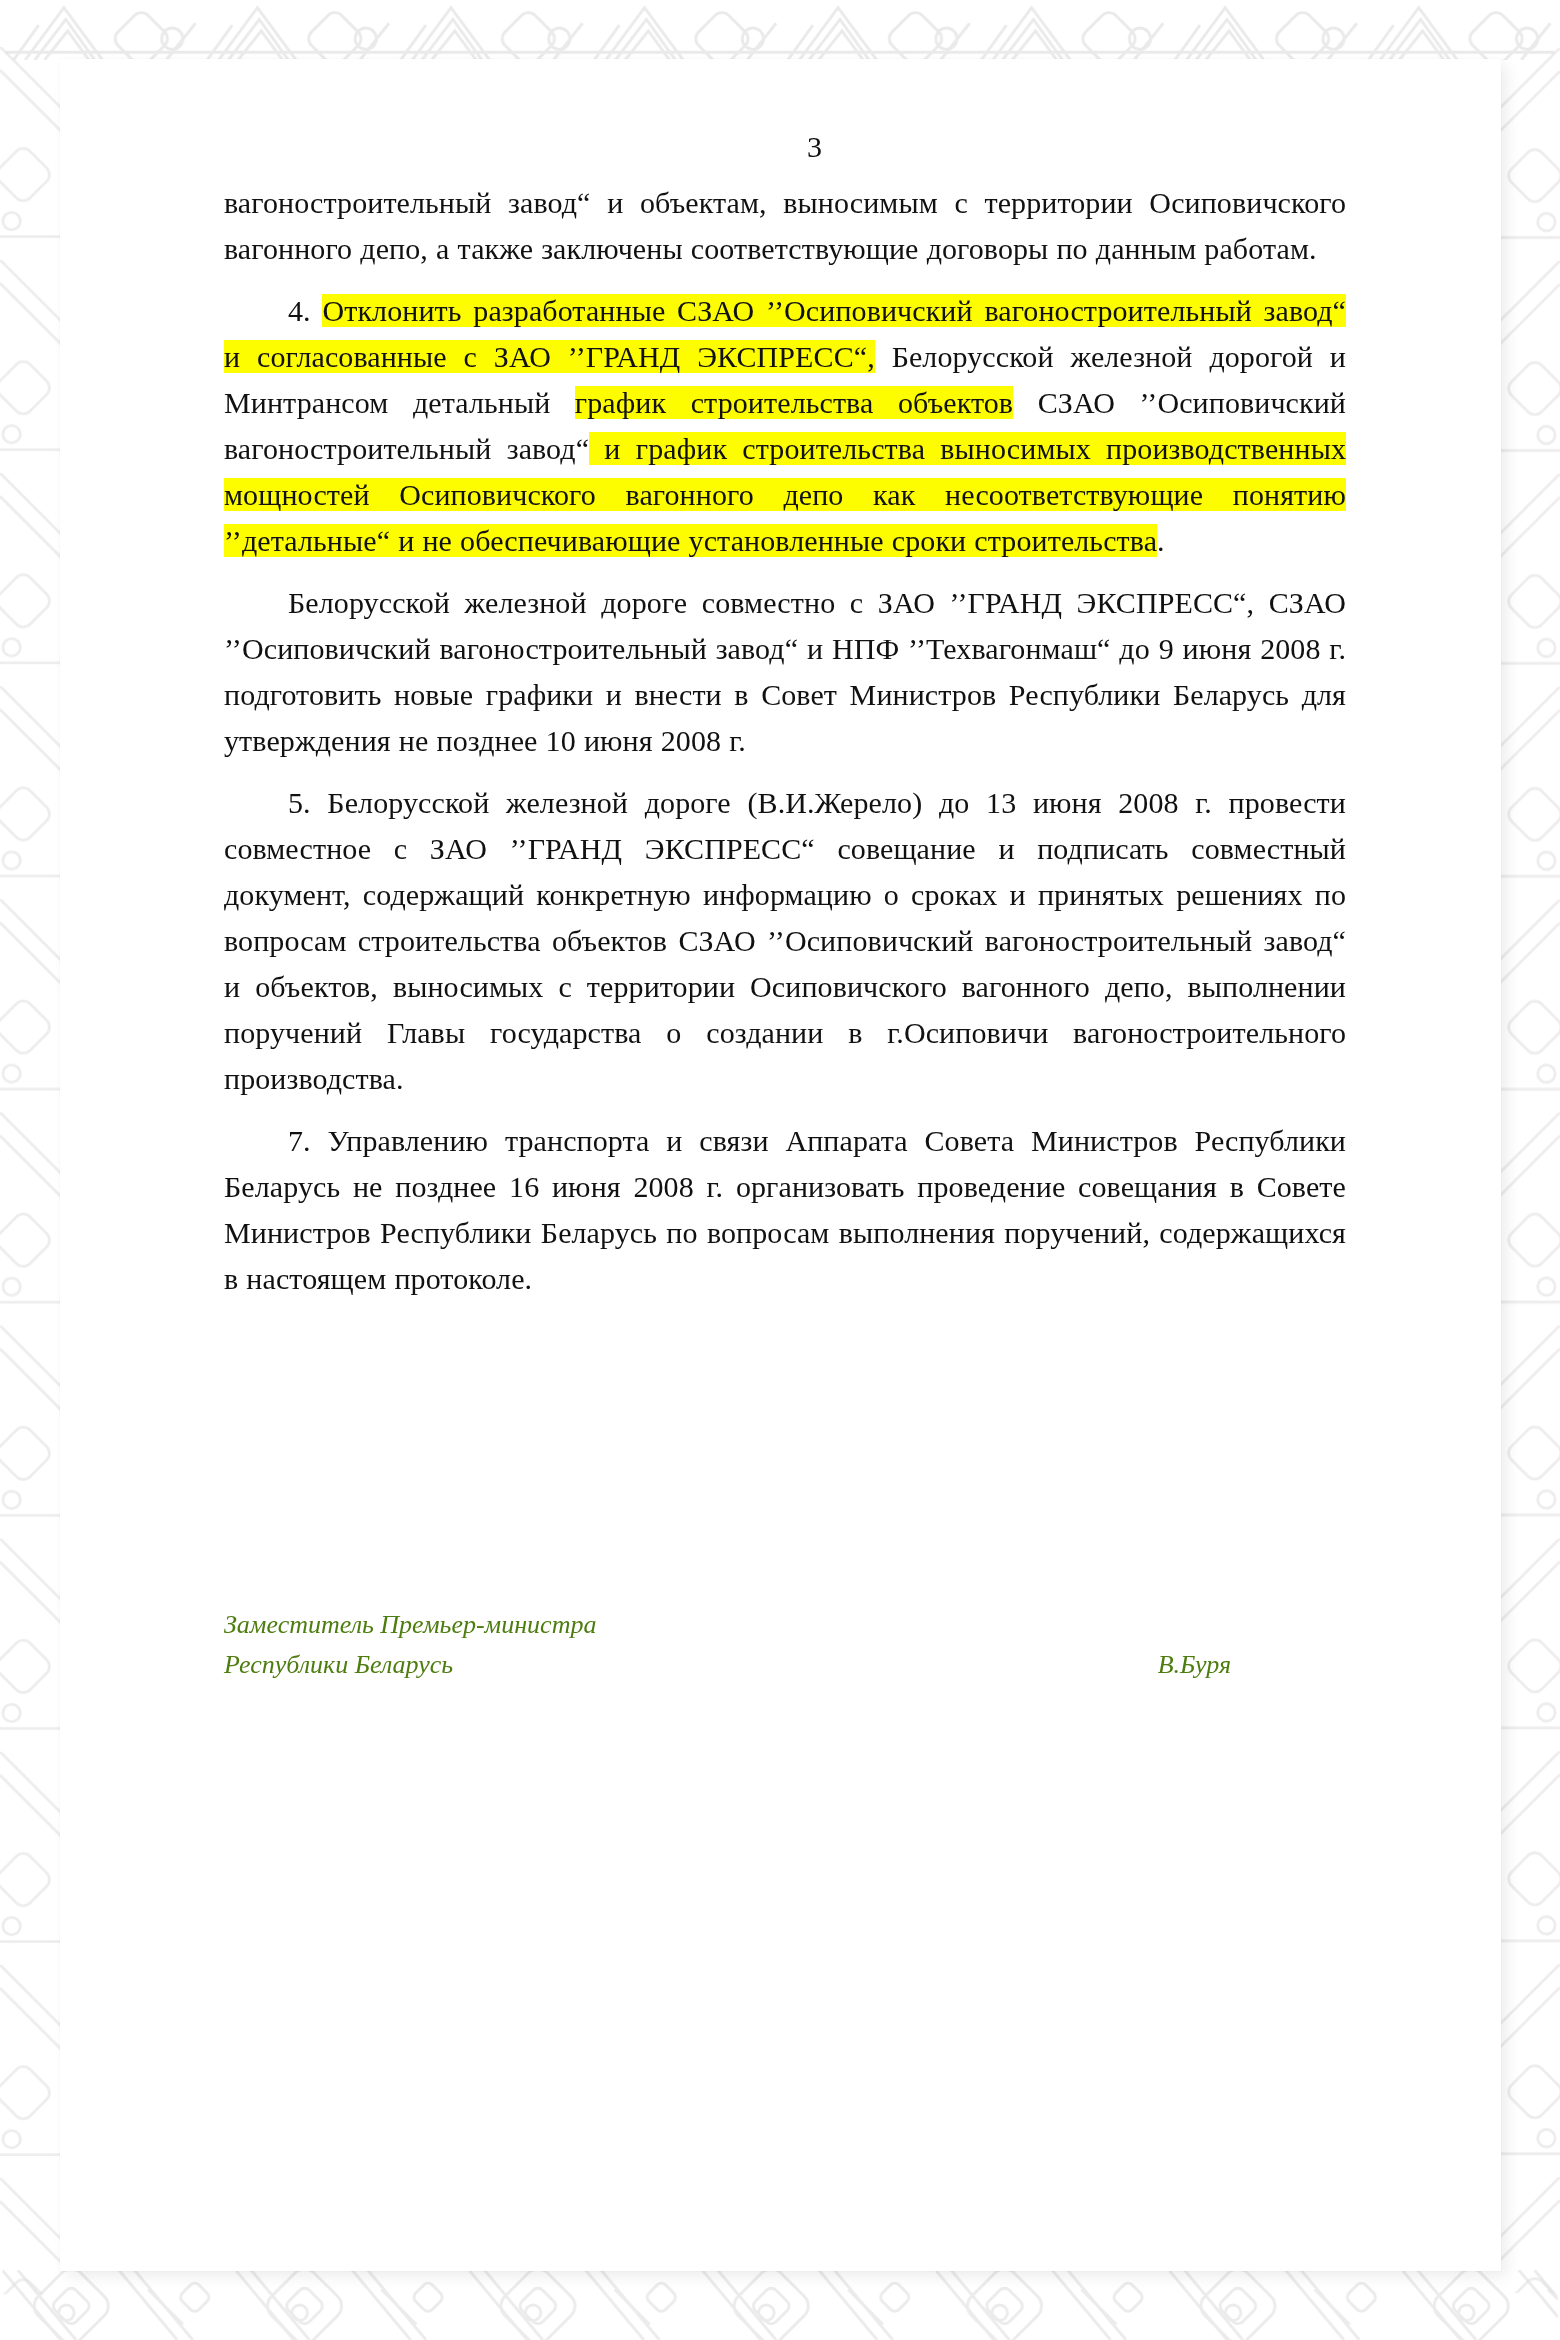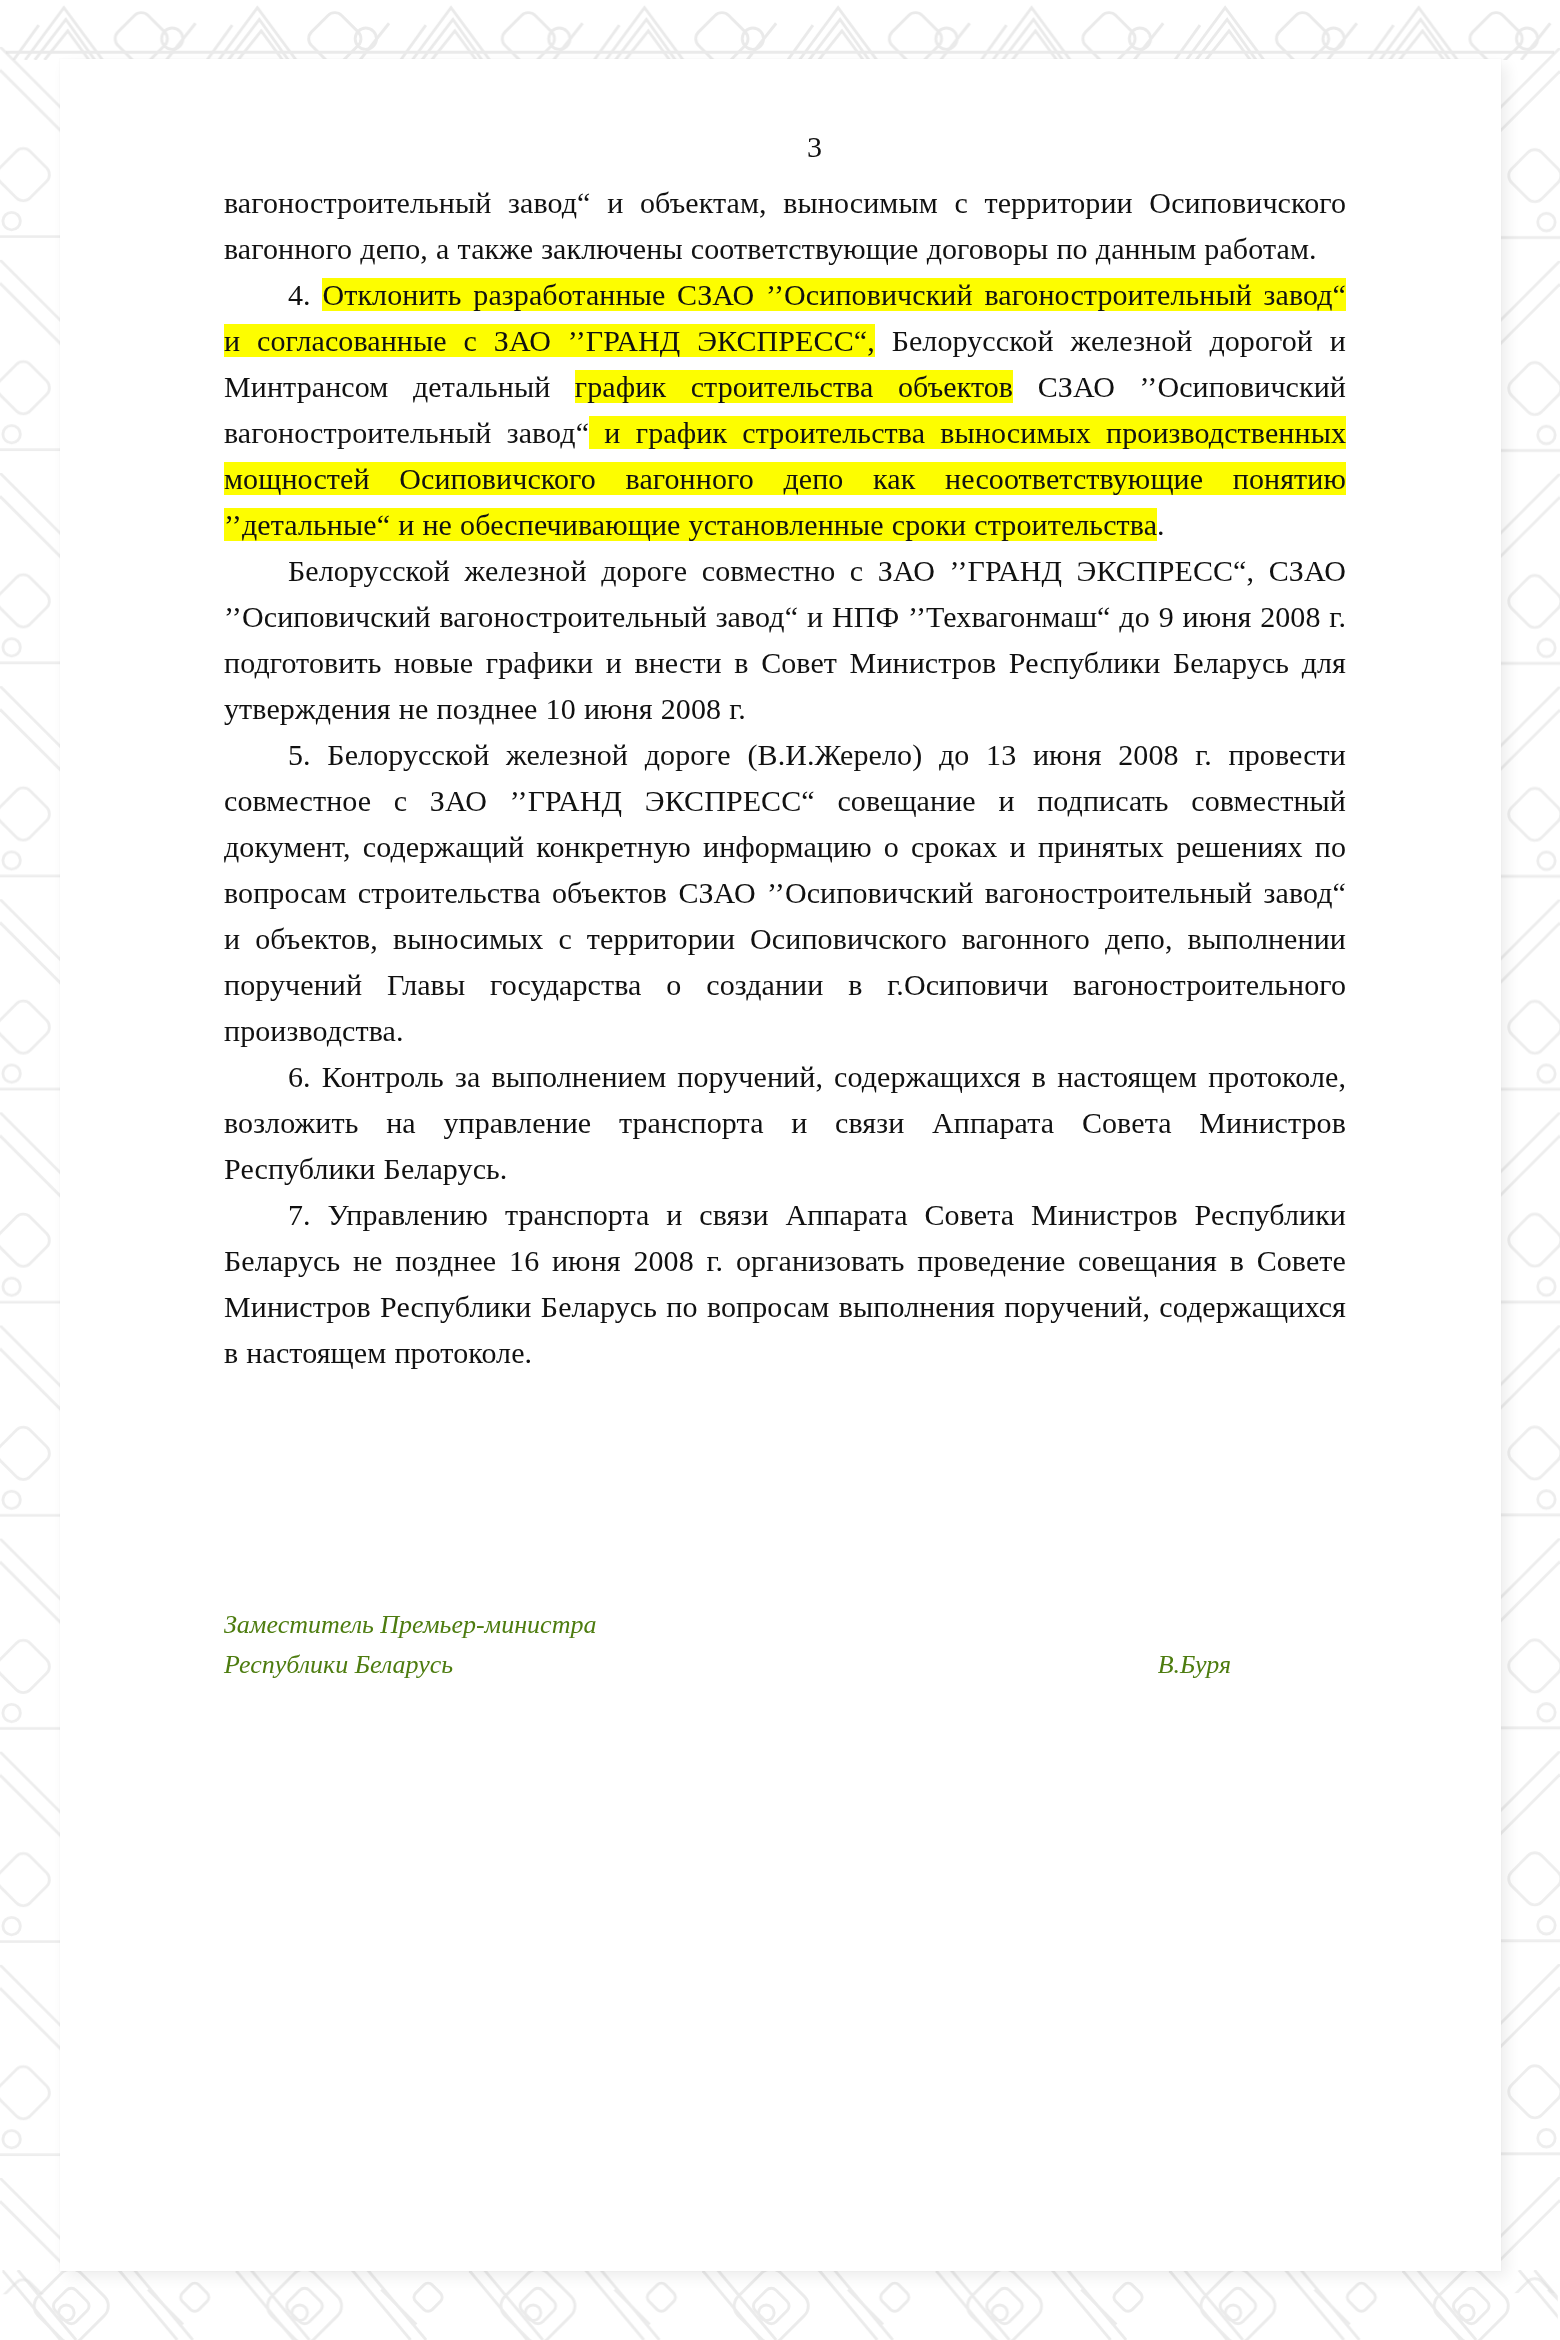--- a/index.html
+++ b/index.html
@@ -59,21 +59,21 @@
     font-size: 30px;
     line-height: 46px;
     color: #111;
     text-align: justify;
     text-align-last: left;
     letter-spacing: 0.1px;
     word-spacing: 0.5px;
     -webkit-hyphens: none;
     hyphens: none;
   }
-  p.para.indent { text-indent: 64px; }
+  p.para.indent { text-indent: 64px; margin-top: 16px; }
   p.para.noindent { text-indent: 0; margin-top: 10px; }
 
   mark.hl {
     background: #fdfd00;
     color: #111;
     padding: 0;
     box-decoration-break: clone;
     -webkit-box-decoration-break: clone;
   }
 
@@ -187,21 +187,20 @@
     <div class="page-number">3</div>
 
     <p class="para noindent"><span>вагоностроительный завод“ и объектам, выносимым с территории Осиповичского вагонного депо, а также заключены соответствующие договоры по данным работам.</span></p>
 
     <p class="para indent"><span>4. </span><mark class="hl">Отклонить разработанные СЗАО ’’Осиповичский вагоностроительный завод“ и согласованные с ЗАО ’’ГРАНД ЭКСПРЕСС“,</mark><span> Белорусской железной дорогой и Минтрансом детальный </span><mark class="hl">график строительства объектов</mark><span> СЗАО ’’Осиповичский вагоностроительный завод“</span><mark class="hl"> и график строительства выносимых производственных мощностей Осиповичского вагонного депо как несоответствующие понятию ’’детальные“ и не обеспечивающие установленные сроки строительства</mark><span>.</span></p>
 
     <p class="para indent"><span>Белорусской железной дороге совместно с ЗАО ’’ГРАНД ЭКСПРЕСС“, СЗАО ’’Осиповичский вагоностроительный завод“ и НПФ ’’Техвагонмаш“ до 9 июня 2008 г. подготовить новые графики и внести в Совет Министров Республики Беларусь для утверждения не позднее 10 июня 2008 г.</span></p>
 
     <p class="para indent"><span>5. Белорусской железной дороге (В.И.Жерело) до 13 июня 2008 г. провести совместное с ЗАО ’’ГРАНД ЭКСПРЕСС“ совещание и подписать совместный документ, содержащий конкретную информацию о сроках и принятых решениях по вопросам строительства объектов СЗАО ’’Осиповичский вагоностроительный завод“ и объектов, выносимых с территории Осиповичского вагонного депо, выполнении поручений Главы государства о создании в г.Осиповичи вагоностроительного производства.</span></p>
 
-    <p class="para indent"><span>6. Контроль за выполнением поручений, содержащихся в настоящем протоколе, возложить на управление транспорта и связи Аппарата Совета Министров Республики Беларусь.</span></p>
 
     <p class="para indent"><span>7. Управлению транспорта и связи Аппарата Совета Министров Республики Беларусь не позднее 16 июня 2008 г. организовать проведение совещания в Совете Министров Республики Беларусь по вопросам выполнения поручений, содержащихся в настоящем протоколе.</span></p>
   </div>
 
   <div id="signature">
     <div class="sig-left">Заместитель Премьер-министра</div>
     <div class="sig-row">
       <span class="sig-left">Республики Беларусь</span>
       <span class="sig-name">В.Буря</span>
     </div>

